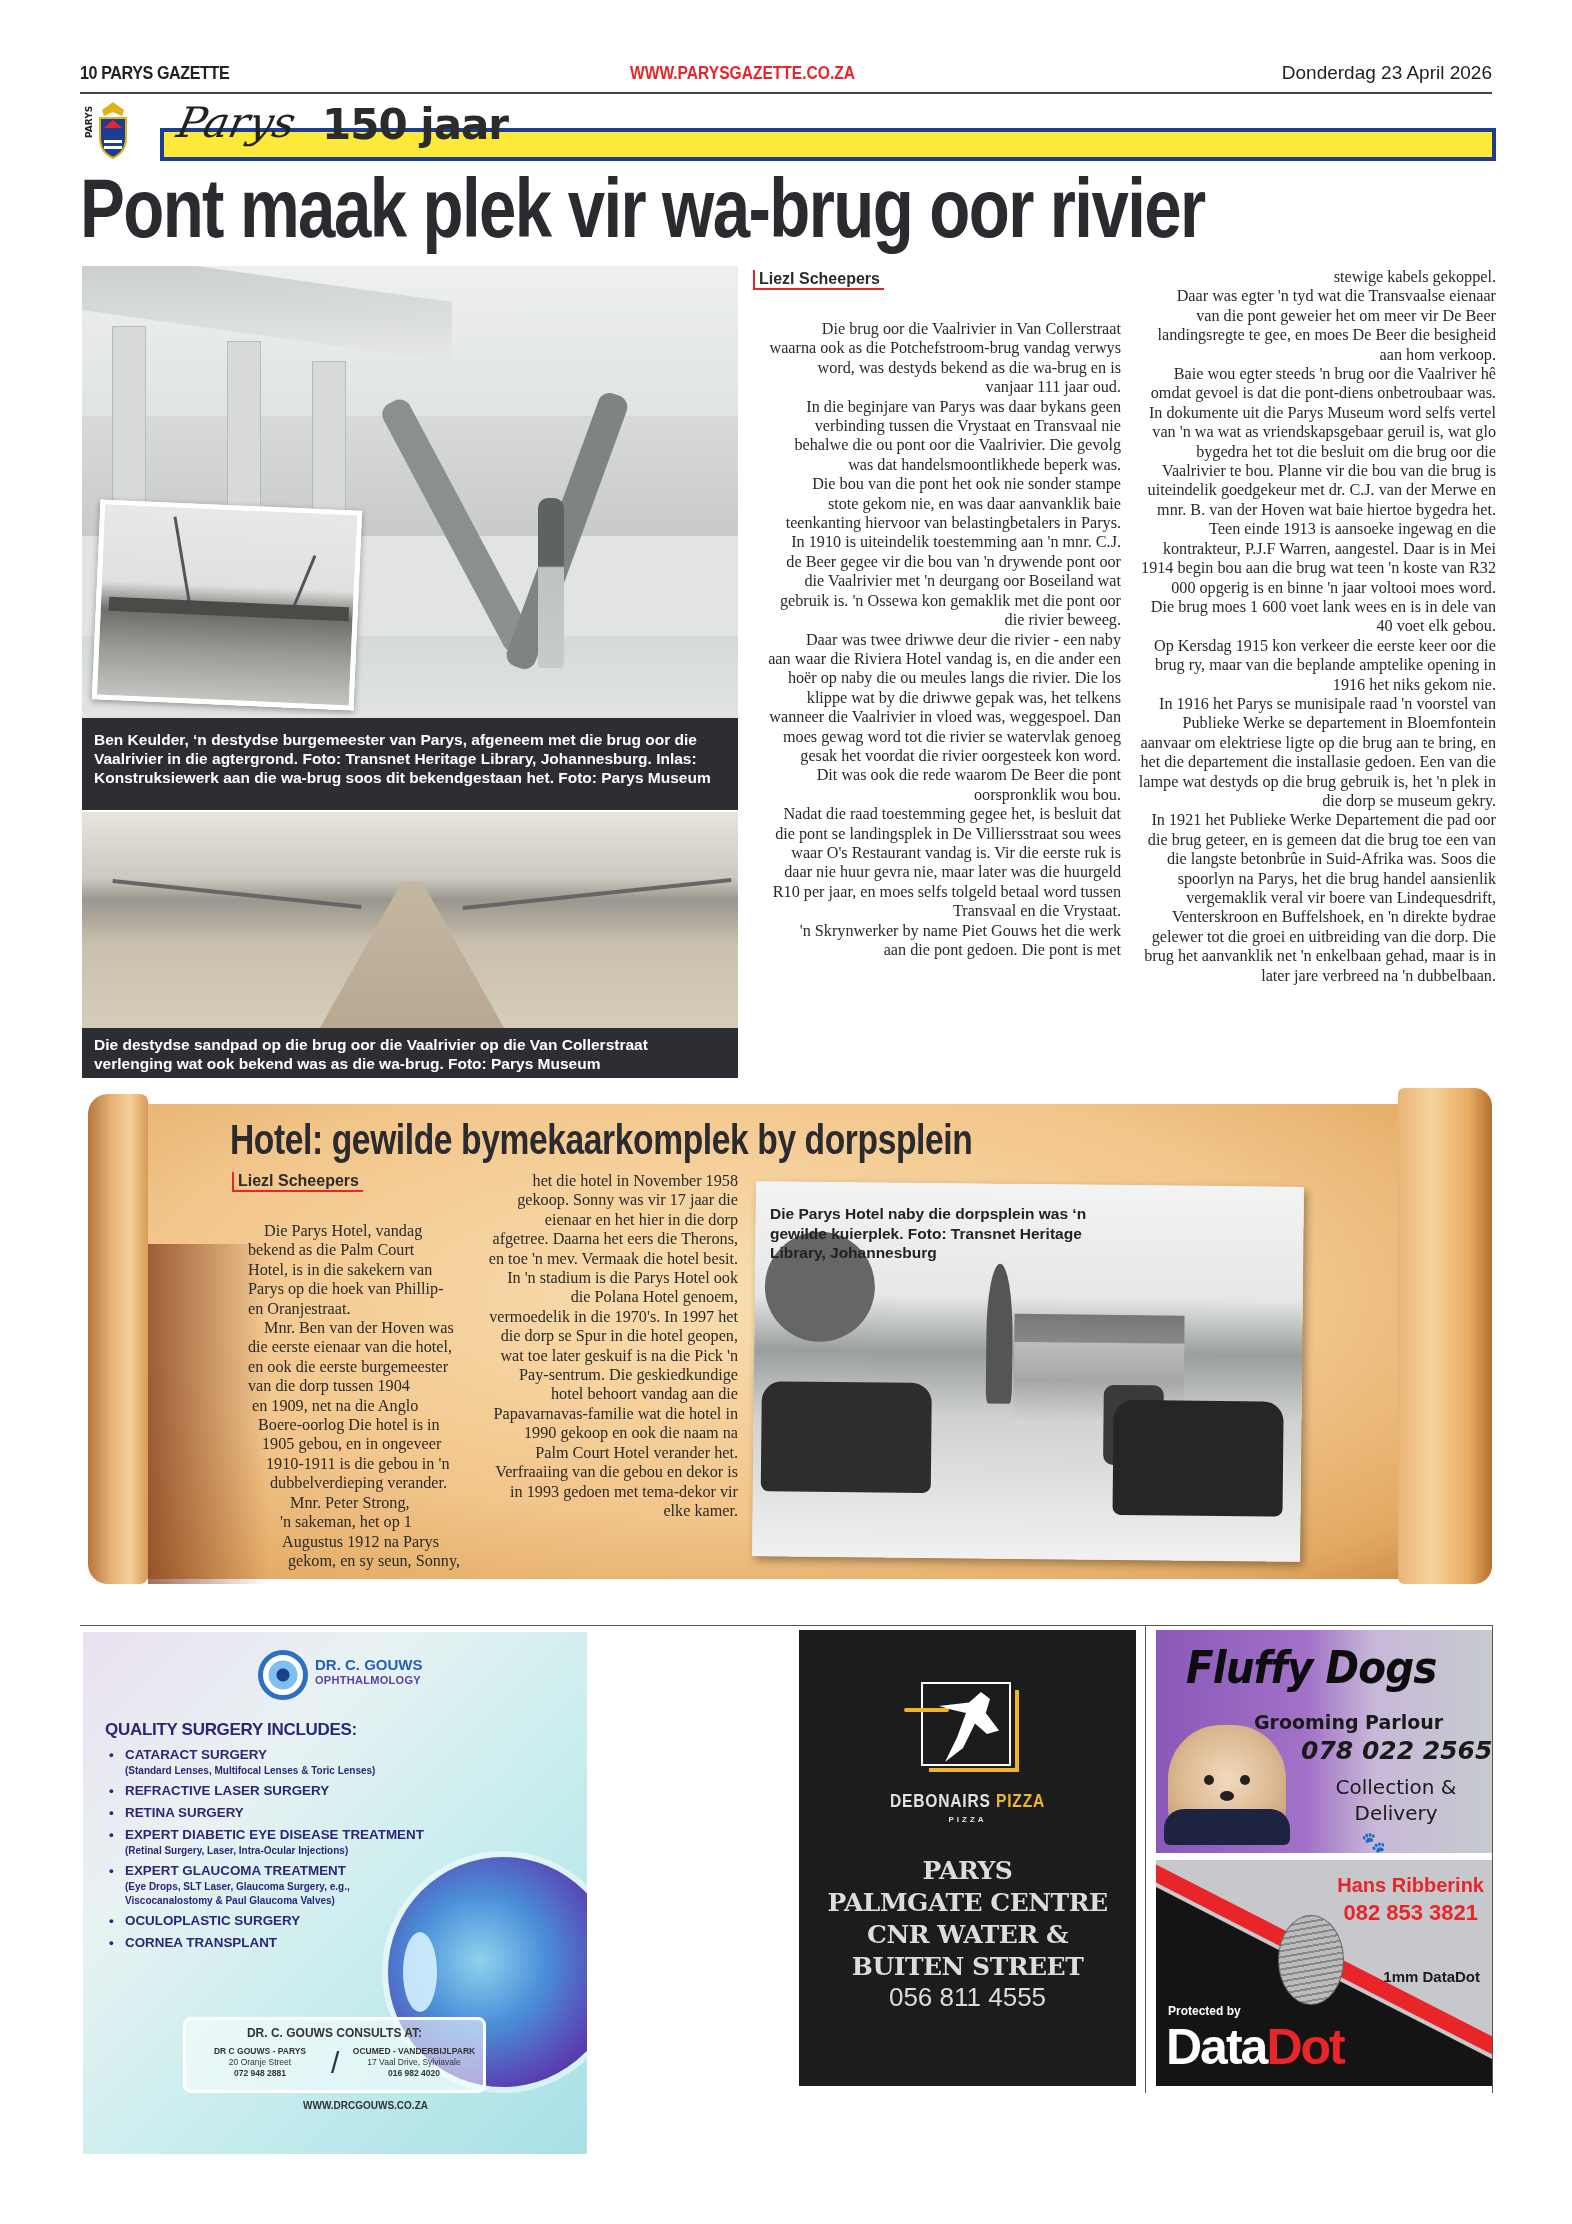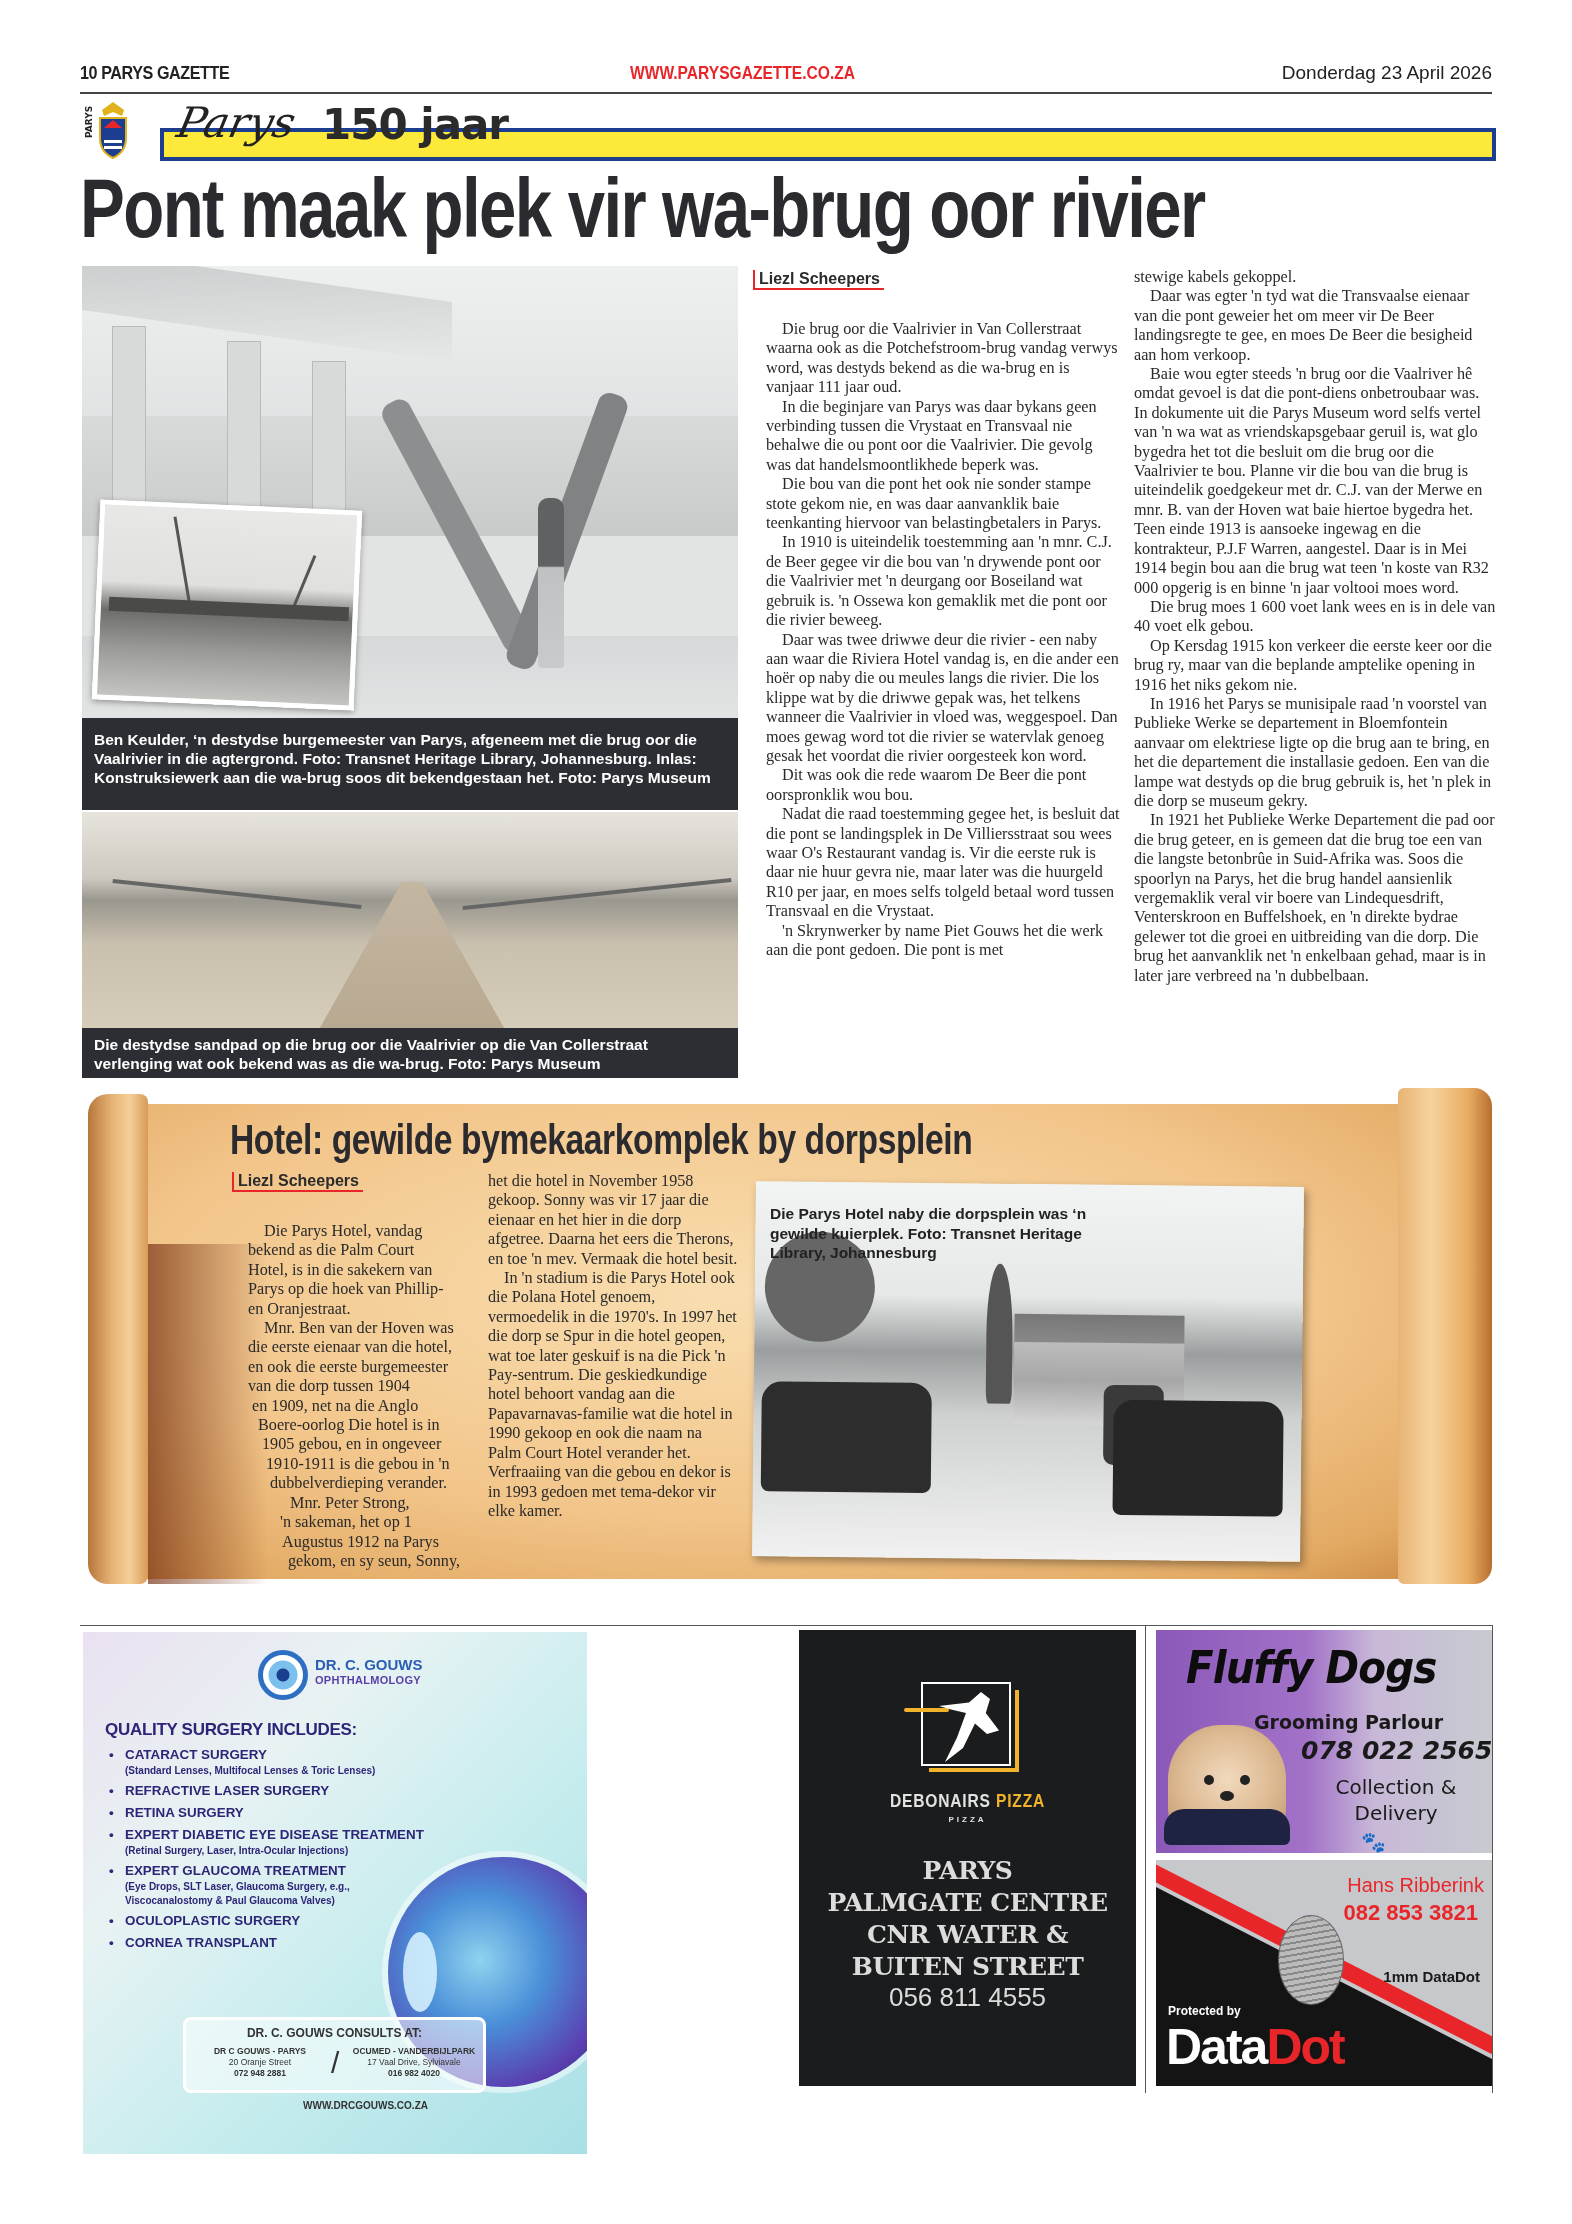--- a/index.html
+++ b/index.html
@@ -41,21 +41,21 @@
   .photo2 { left: 82px; top: 812px; width: 656px; height: 220px; background: linear-gradient(180deg,#e7e4dd 0%,#cdc9c0 30%,#9a978f 40%,#c9c0ae 60%,#d6cdbb 100%); }
   .photo2 .path { position: absolute; left: 230px; top: 70px; width: 200px; height: 160px; background: linear-gradient(180deg,#c4b7a2,#b7a78f); clip-path: polygon(45% 0,55% 0,100% 100%,0 100%); }
   .photo2 .rail-l { position: absolute; left: 30px; top: 80px; width: 250px; height: 4px; background: #666; transform: rotate(6deg); }
   .photo2 .rail-r { position: absolute; left: 380px; top: 80px; width: 270px; height: 4px; background: #666; transform: rotate(-6deg); }
   .cap2 { left: 82px; top: 1028px; width: 656px; height: 50px; padding-top: 7px; }
 
   
   .byline { position: absolute; font-family: "Liberation Sans", sans-serif; font-weight: bold; font-size: 16px; color: #2b2b2b; padding-left: 4px; border-left: 2px solid #e8262a; border-bottom: 2px solid #e8262a; padding-right: 4px; line-height: 18px; }
   .byline1 { left: 753px; top: 270px; }
   .col { position: absolute; font-family: "Liberation Serif", serif; font-size: 16.2px; line-height: 19.4px; color: #2a2a2a; }
-  .col p { text-indent: 16px; }
+  .col p { text-indent: 16px; text-align: right; }
   .col1 { left: 754px; top: 320px; width: 355px; margin-left: 12px; }
   .col2 { left: 1134px; top: 268px; width: 362px; }
   .col2 p.cont { text-indent: 0; }
 
   
   .scroll { position: absolute; left: 88px; top: 1094px; width: 1432px; height: 490px; }
   .scroll .paper { position: absolute; left: 20px; top: 10px; width: 1370px; height: 475px; background: radial-gradient(ellipse at 45% 40%,#f9deb0 0%,#f2c58a 55%,#e2a963 85%,#c98540 100%); }
   .scroll .roll-l { position: absolute; left: 0; top: 0; width: 60px; height: 490px; background: linear-gradient(90deg,#b6763b 0%,#e7b377 40%,#f4cf98 70%,#d99a58 100%); border-radius: 20px 8px 8px 20px; }
   .scroll .shade-l { position: absolute; left: 60px; top: 150px; width: 120px; height: 340px; background: linear-gradient(90deg,rgba(120,50,20,.7),rgba(120,50,20,0)); }
   .scroll .roll-r { position: absolute; right: 28px; top: -6px; width: 94px; height: 496px; background: linear-gradient(90deg,#e8b375 0%,#f6d39d 35%,#e9ac62 75%,#b66f2e 100%); border-radius: 6px 18px 18px 6px; }
@@ -116,21 +116,21 @@
   .fluffy-col { position: absolute; left: 150px; top: 144px; width: 180px; text-align: center; font-size: 20px; font-weight: normal; color: #1a1a1a; line-height: 26px; }
   .fluffy-paws { position: absolute; left: 205px; top: 200px; font-size: 20px; color: #111; }
   .fluffy-dog { position: absolute; left: 12px; top: 95px; width: 118px; height: 120px; border-radius: 45% 45% 30% 30%; background: radial-gradient(circle at 50% 45%,#f1d9bd 0%,#dcb890 55%,#b8906a 100%); }
   .fluffy-dog .eye { position: absolute; width: 10px; height: 10px; background: #222; border-radius: 50%; top: 50px; }
   .fluffy-dog .nose { position: absolute; left: 52px; top: 66px; width: 14px; height: 10px; background: #222; border-radius: 50%; }
   .fluffy-dog .shirt { position: absolute; left: -4px; top: 84px; width: 126px; height: 36px; background: #1d2340; border-radius: 20px 20px 6px 6px; }
 
   .ad-datadot { left: 1156px; top: 1860px; width: 336px; height: 226px; background: #c7c8cb; font-family: "Liberation Sans", sans-serif; }
   .dd-black { position: absolute; left: 0; top: 0; width: 336px; height: 226px; background: #141414; clip-path: polygon(0 12%,0 100%,100% 100%,100% 88%); }
   .dd-red { position: absolute; left: 0; top: 0; width: 336px; height: 226px; background: #e8262a; clip-path: polygon(0 2%,0 10%,100% 86%,100% 78%); }
-  .dd-name { position: absolute; right: 8px; top: 14px; color: #e8262a; font-weight: normal; font-size: 20px; }
+  .dd-name { position: absolute; right: 8px; top: 14px; color: #e8262a; font-weight: bold; font-size: 20px; }
   .dd-phone { position: absolute; right: 14px; top: 40px; color: #e8262a; font-weight: bold; font-size: 22px; }
   .dd-dot { position: absolute; left: 122px; top: 55px; width: 66px; height: 90px; border-radius: 50%; background: repeating-linear-gradient(170deg,#bbb 0 4px,#888 4px 6px); border: 1px solid #666; }
   .dd-1mm { position: absolute; right: 12px; top: 108px; font-weight: bold; font-size: 15px; color: #1a1a1a; }
   .dd-protected { position: absolute; left: 12px; top: 144px; color: #fff; font-weight: bold; font-size: 12px; }
   .dd-logo { position: absolute; left: 10px; top: 158px; font-weight: bold; font-size: 50px; color: #fff; letter-spacing: -2px; }
   .dd-logo .r { color: #e8262a; }
 </style>
 </head>
 <body>
 

